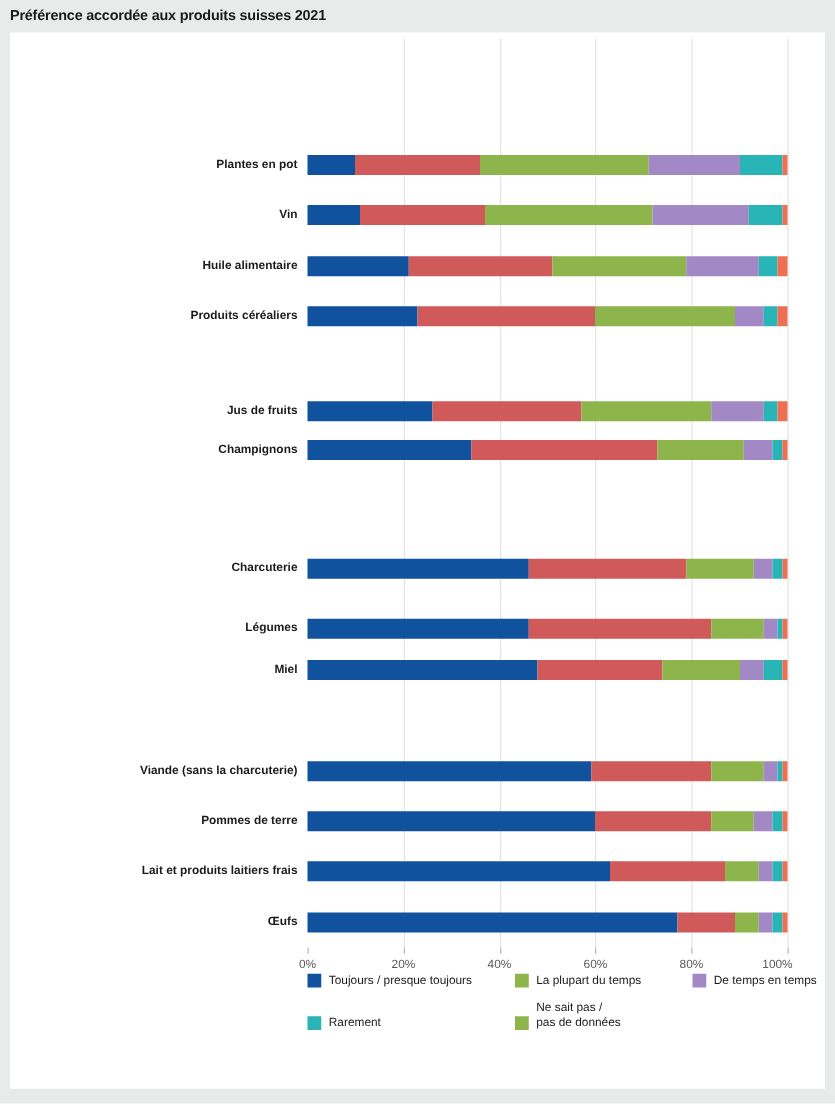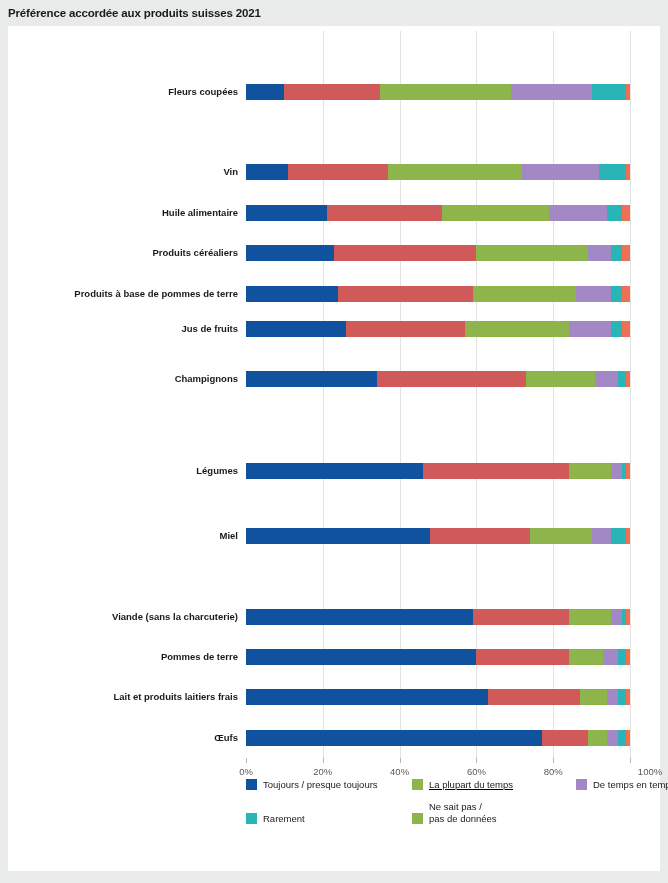--- a/index.html
+++ b/index.html
@@ -106,21 +106,21 @@
   .legend-row {
     display: flex;
     margin-bottom: 11px;
   }
   .legend-item {
     display: flex;
     align-items: flex-end;
     width: 166px;
     flex: 0 0 auto;
   }
-  .legend-item.narrow { width: 164px; text-decoration: underline; }
+  .legend-item.narrow { width: 142px; }
   .swatch {
     width: 11px;
     height: 11px;
     flex: 0 0 auto;
     margin-right: 6px;
     margin-top: 1px;
   }
   .legend-text {
     font-size: 9.5px;
     color: #1a1a1a;
@@ -148,28 +148,28 @@
           <div class="tick-mark" style="left: 153.6px;"></div>
           <div class="tick-label" style="left: 153.6px;">40%</div>
           <div class="gridline" style="left: 230.4px;"></div>
           <div class="tick-mark" style="left: 230.4px;"></div>
           <div class="tick-label" style="left: 230.4px;">60%</div>
           <div class="gridline" style="left: 307.2px;"></div>
           <div class="tick-mark" style="left: 307.2px;"></div>
           <div class="tick-label" style="left: 307.2px;">80%</div>
           <div class="gridline" style="left: 384px;"></div>
           <div class="tick-mark" style="left: 384px;"></div>
-          <div class="tick-label" style="left: 404px;">100%</div>
-          <div class="row" style="top: 52.5833px;">
-            <div class="cat-label">Fleurs coupées</div>
+          <div class="tick-label" style="left: 376px;">100%</div>
+          <div class="row" style="top: 92.9722px;">
+            <div class="cat-label">Plantes en pot</div>
             <div class="bar">
               <div class="seg" title="Toujours / presque toujours: 10%" style="width: 10%; background: rgb(16, 82, 158);"></div>
-              <div class="seg" title="Jamais: 25%" style="width: 25%; background: rgb(208, 90, 90);"></div>
-              <div class="seg" title="La plupart du temps: 34%" style="width: 34%; background: rgb(141, 181, 75);"></div>
-              <div class="seg" title="De temps en temps: 21%" style="width: 21%; background: rgb(162, 136, 196);"></div>
+              <div class="seg" title="Jamais: 26%" style="width: 26%; background: rgb(208, 90, 90);"></div>
+              <div class="seg" title="La plupart du temps: 35%" style="width: 35%; background: rgb(141, 181, 75);"></div>
+              <div class="seg" title="De temps en temps: 19%" style="width: 19%; background: rgb(162, 136, 196);"></div>
               <div class="seg" title="Rarement: 9%" style="width: 9%; background: rgb(41, 181, 181);"></div>
               <div class="seg" title="Ne sait pas / pas de données: 1%" style="width: 1%; background: rgb(239, 111, 82);"></div>
             </div>
           </div>
           <div class="row" style="top: 173.75px;">
             <div class="cat-label">Huile alimentaire</div>
             <div class="bar">
               <div class="seg" title="Toujours / presque toujours: 21%" style="width: 21%; background: rgb(16, 82, 158);"></div>
               <div class="seg" title="Jamais: 30%" style="width: 30%; background: rgb(208, 90, 90);"></div>
               <div class="seg" title="La plupart du temps: 28%" style="width: 28%; background: rgb(141, 181, 75);"></div>
@@ -193,54 +193,54 @@
             <div class="cat-label">Produits céréaliers</div>
             <div class="bar">
               <div class="seg" title="Toujours / presque toujours: 23%" style="width: 23%; background: rgb(16, 82, 158);"></div>
               <div class="seg" title="Jamais: 37%" style="width: 37%; background: rgb(208, 90, 90);"></div>
               <div class="seg" title="La plupart du temps: 29%" style="width: 29%; background: rgb(141, 181, 75);"></div>
               <div class="seg" title="De temps en temps: 6%" style="width: 6%; background: rgb(162, 136, 196);"></div>
               <div class="seg" title="Rarement: 3%" style="width: 3%; background: rgb(41, 181, 181);"></div>
               <div class="seg" title="Ne sait pas / pas de données: 2%" style="width: 2%; background: rgb(239, 111, 82);"></div>
             </div>
           </div>
-          <div class="row" style="top: 254.528px;">
-            <div class="cat-label">Produits à base de pommes de terre</div>
-            <div class="bar">
-              <div class="seg" title="Toujours / presque toujours: 24%" style="width: 24%; background: rgb(16, 82, 158);"></div>
-              <div class="seg" title="Jamais: 35%" style="width: 35%; background: rgb(208, 90, 90);"></div>
-              <div class="seg" title="La plupart du temps: 27%" style="width: 27%; background: rgb(141, 181, 75);"></div>
-              <div class="seg" title="De temps en temps: 9%" style="width: 9%; background: rgb(162, 136, 196);"></div>
-              <div class="seg" title="Rarement: 3%" style="width: 3%; background: rgb(41, 181, 181);"></div>
-              <div class="seg" title="Ne sait pas / pas de données: 2%" style="width: 2%; background: rgb(239, 111, 82);"></div>
-            </div>
-          </div>
           <div class="row" style="top: 290px;">
             <div class="cat-label">Jus de fruits</div>
             <div class="bar">
               <div class="seg" title="Toujours / presque toujours: 26%" style="width: 26%; background: rgb(16, 82, 158);"></div>
               <div class="seg" title="Jamais: 31%" style="width: 31%; background: rgb(208, 90, 90);"></div>
               <div class="seg" title="La plupart du temps: 27%" style="width: 27%; background: rgb(141, 181, 75);"></div>
               <div class="seg" title="De temps en temps: 11%" style="width: 11%; background: rgb(162, 136, 196);"></div>
               <div class="seg" title="Rarement: 3%" style="width: 3%; background: rgb(41, 181, 181);"></div>
               <div class="seg" title="Ne sait pas / pas de données: 2%" style="width: 2%; background: rgb(239, 111, 82);"></div>
             </div>
           </div>
-          <div class="row" style="top: 340px;">
+          <div class="row" style="top: 321px;">
             <div class="cat-label">Champignons</div>
             <div class="bar">
               <div class="seg" title="Toujours / presque toujours: 34%" style="width: 34%; background: rgb(16, 82, 158);"></div>
               <div class="seg" title="Jamais: 39%" style="width: 39%; background: rgb(208, 90, 90);"></div>
               <div class="seg" title="La plupart du temps: 18%" style="width: 18%; background: rgb(141, 181, 75);"></div>
               <div class="seg" title="De temps en temps: 6%" style="width: 6%; background: rgb(162, 136, 196);"></div>
               <div class="seg" title="Rarement: 2%" style="width: 2%; background: rgb(41, 181, 181);"></div>
               <div class="seg" title="Ne sait pas / pas de données: 1%" style="width: 1%; background: rgb(239, 111, 82);"></div>
             </div>
           </div>
-          <div class="row" style="top: 432px;">
+          <div class="row" style="top: 416.083px;">
+            <div class="cat-label">Charcuterie</div>
+            <div class="bar">
+              <div class="seg" title="Toujours / presque toujours: 46%" style="width: 46%; background: rgb(16, 82, 158);"></div>
+              <div class="seg" title="Jamais: 33%" style="width: 33%; background: rgb(208, 90, 90);"></div>
+              <div class="seg" title="La plupart du temps: 14%" style="width: 14%; background: rgb(141, 181, 75);"></div>
+              <div class="seg" title="De temps en temps: 4%" style="width: 4%; background: rgb(162, 136, 196);"></div>
+              <div class="seg" title="Rarement: 2%" style="width: 2%; background: rgb(41, 181, 181);"></div>
+              <div class="seg" title="Ne sait pas / pas de données: 1%" style="width: 1%; background: rgb(239, 111, 82);"></div>
+            </div>
+          </div>
+          <div class="row" style="top: 464px;">
             <div class="cat-label">Légumes</div>
             <div class="bar">
               <div class="seg" title="Toujours / presque toujours: 46%" style="width: 46%; background: rgb(16, 82, 158);"></div>
               <div class="seg" title="Jamais: 38%" style="width: 38%; background: rgb(208, 90, 90);"></div>
               <div class="seg" title="La plupart du temps: 11%" style="width: 11%; background: rgb(141, 181, 75);"></div>
               <div class="seg" title="De temps en temps: 3%" style="width: 3%; background: rgb(162, 136, 196);"></div>
               <div class="seg" title="Rarement: 1%" style="width: 1%; background: rgb(41, 181, 181);"></div>
               <div class="seg" title="Ne sait pas / pas de données: 1%" style="width: 1%; background: rgb(239, 111, 82);"></div>
             </div>
           </div>

